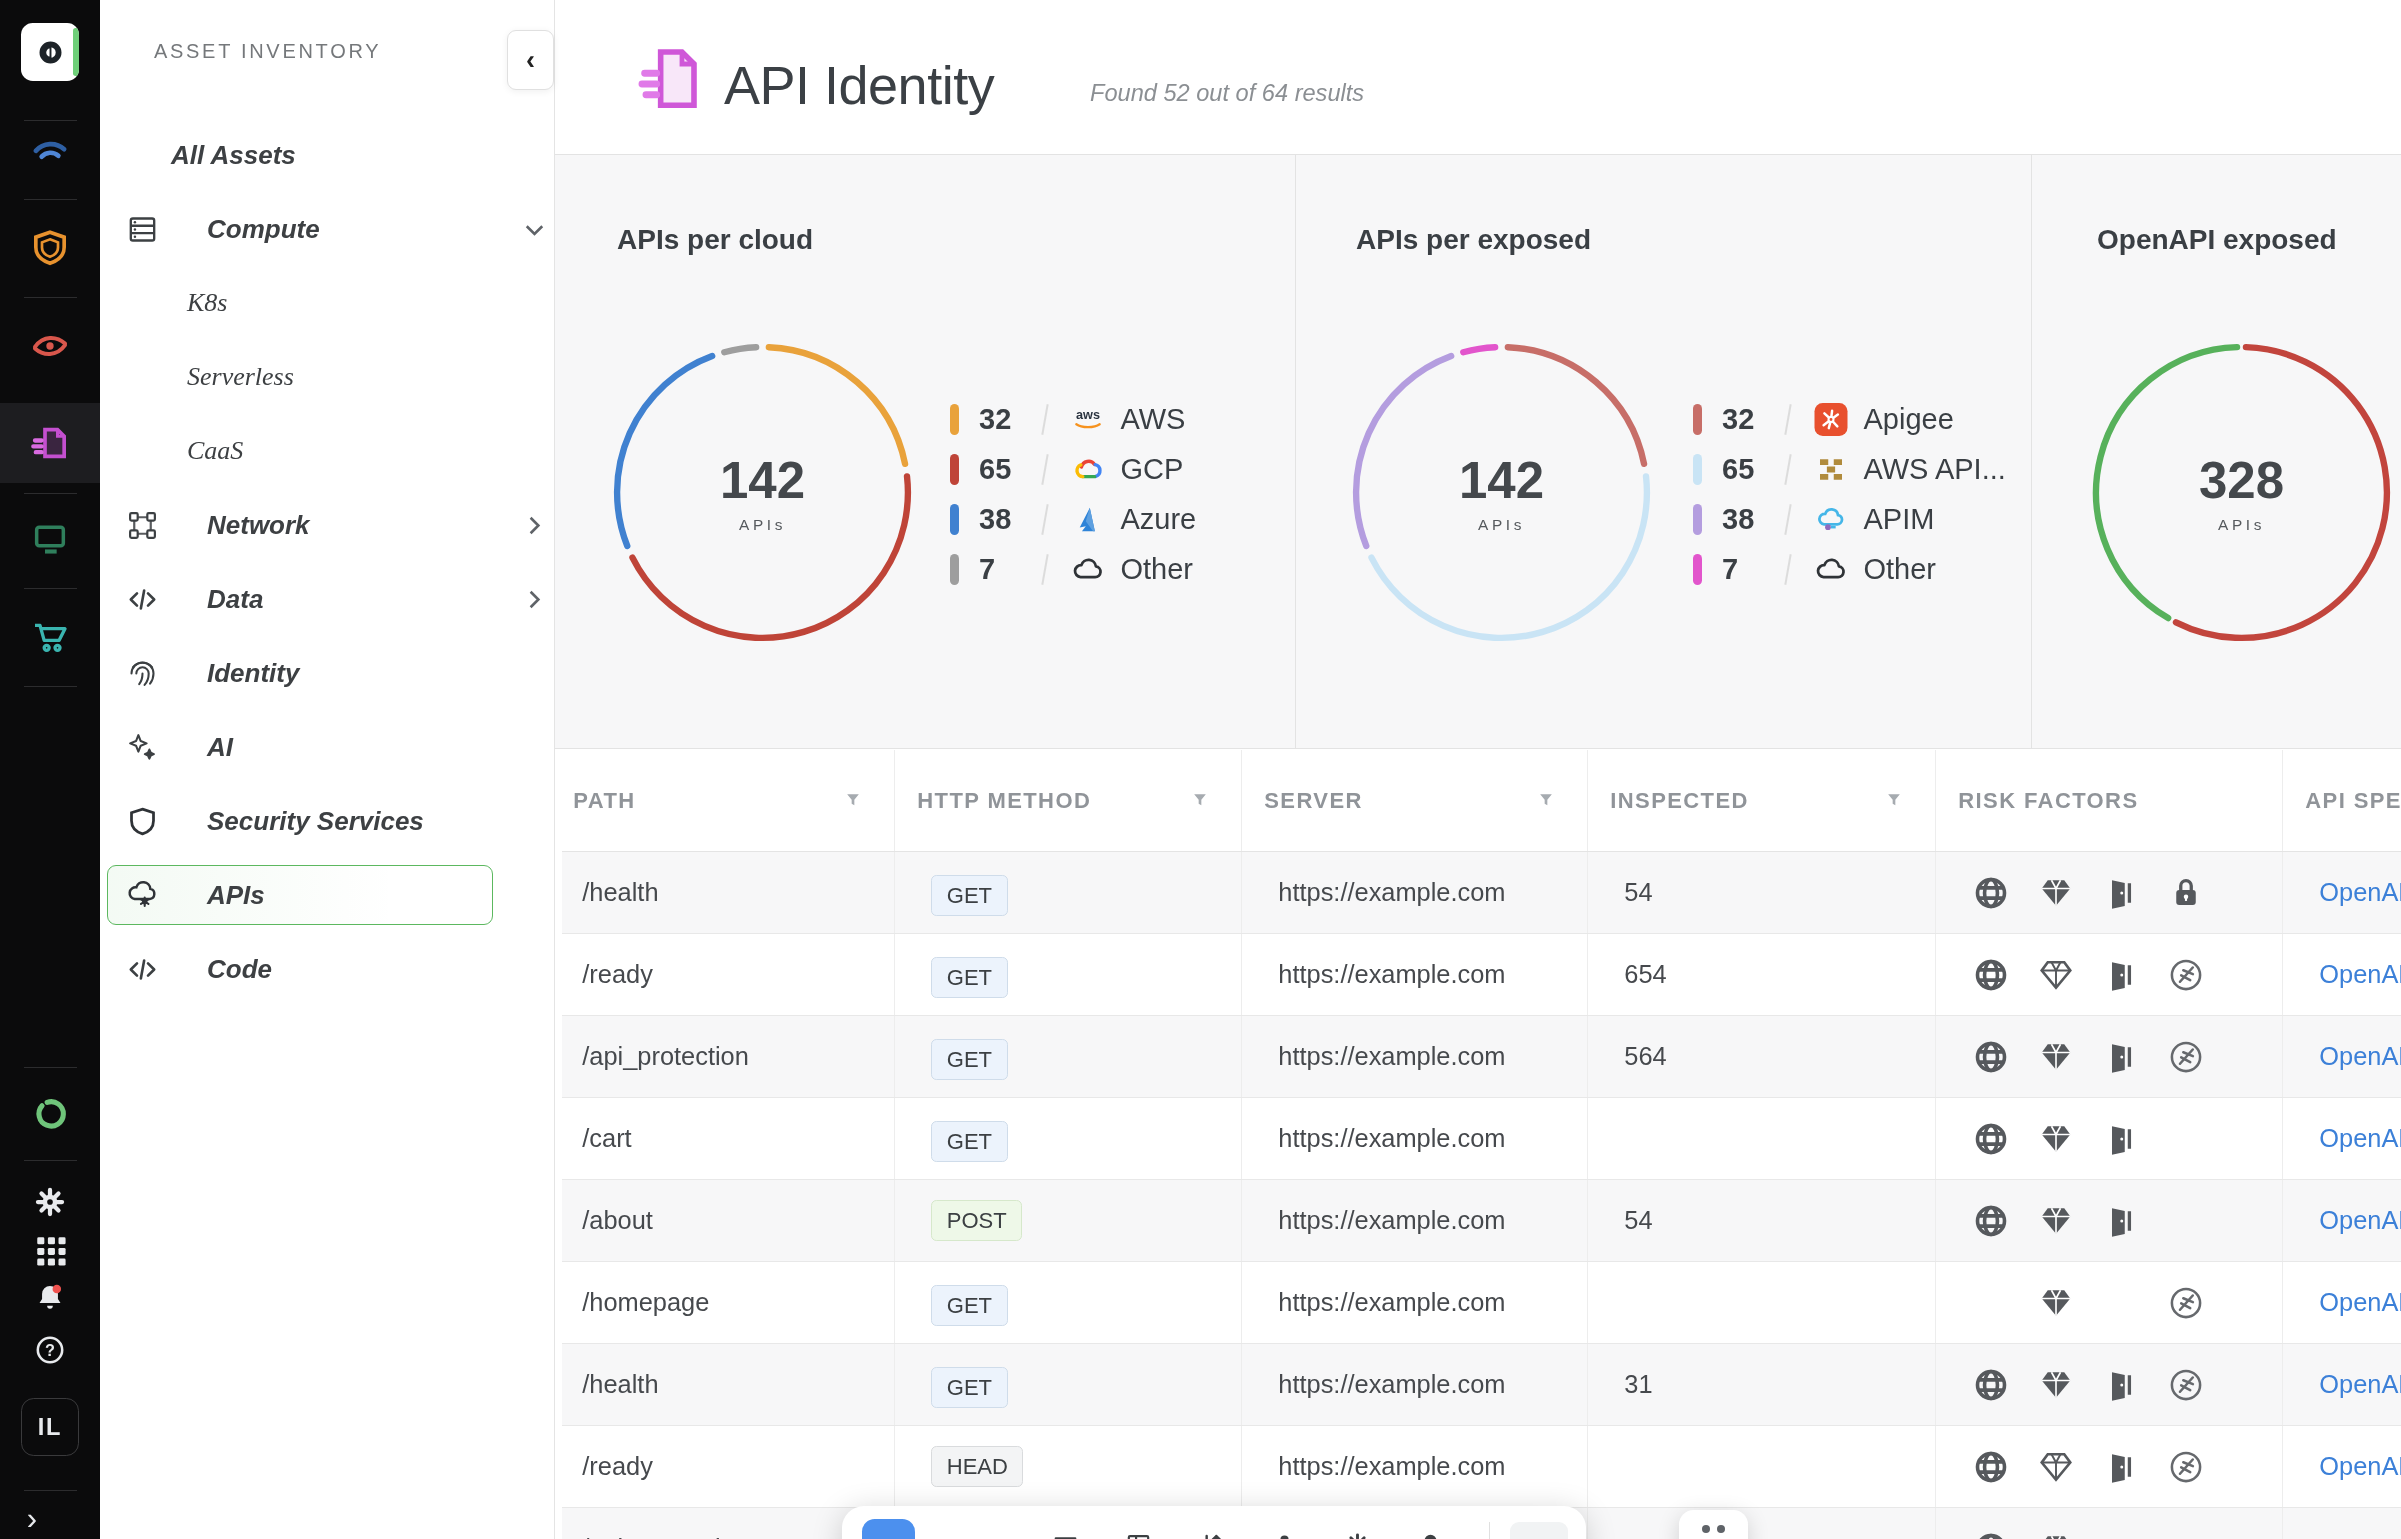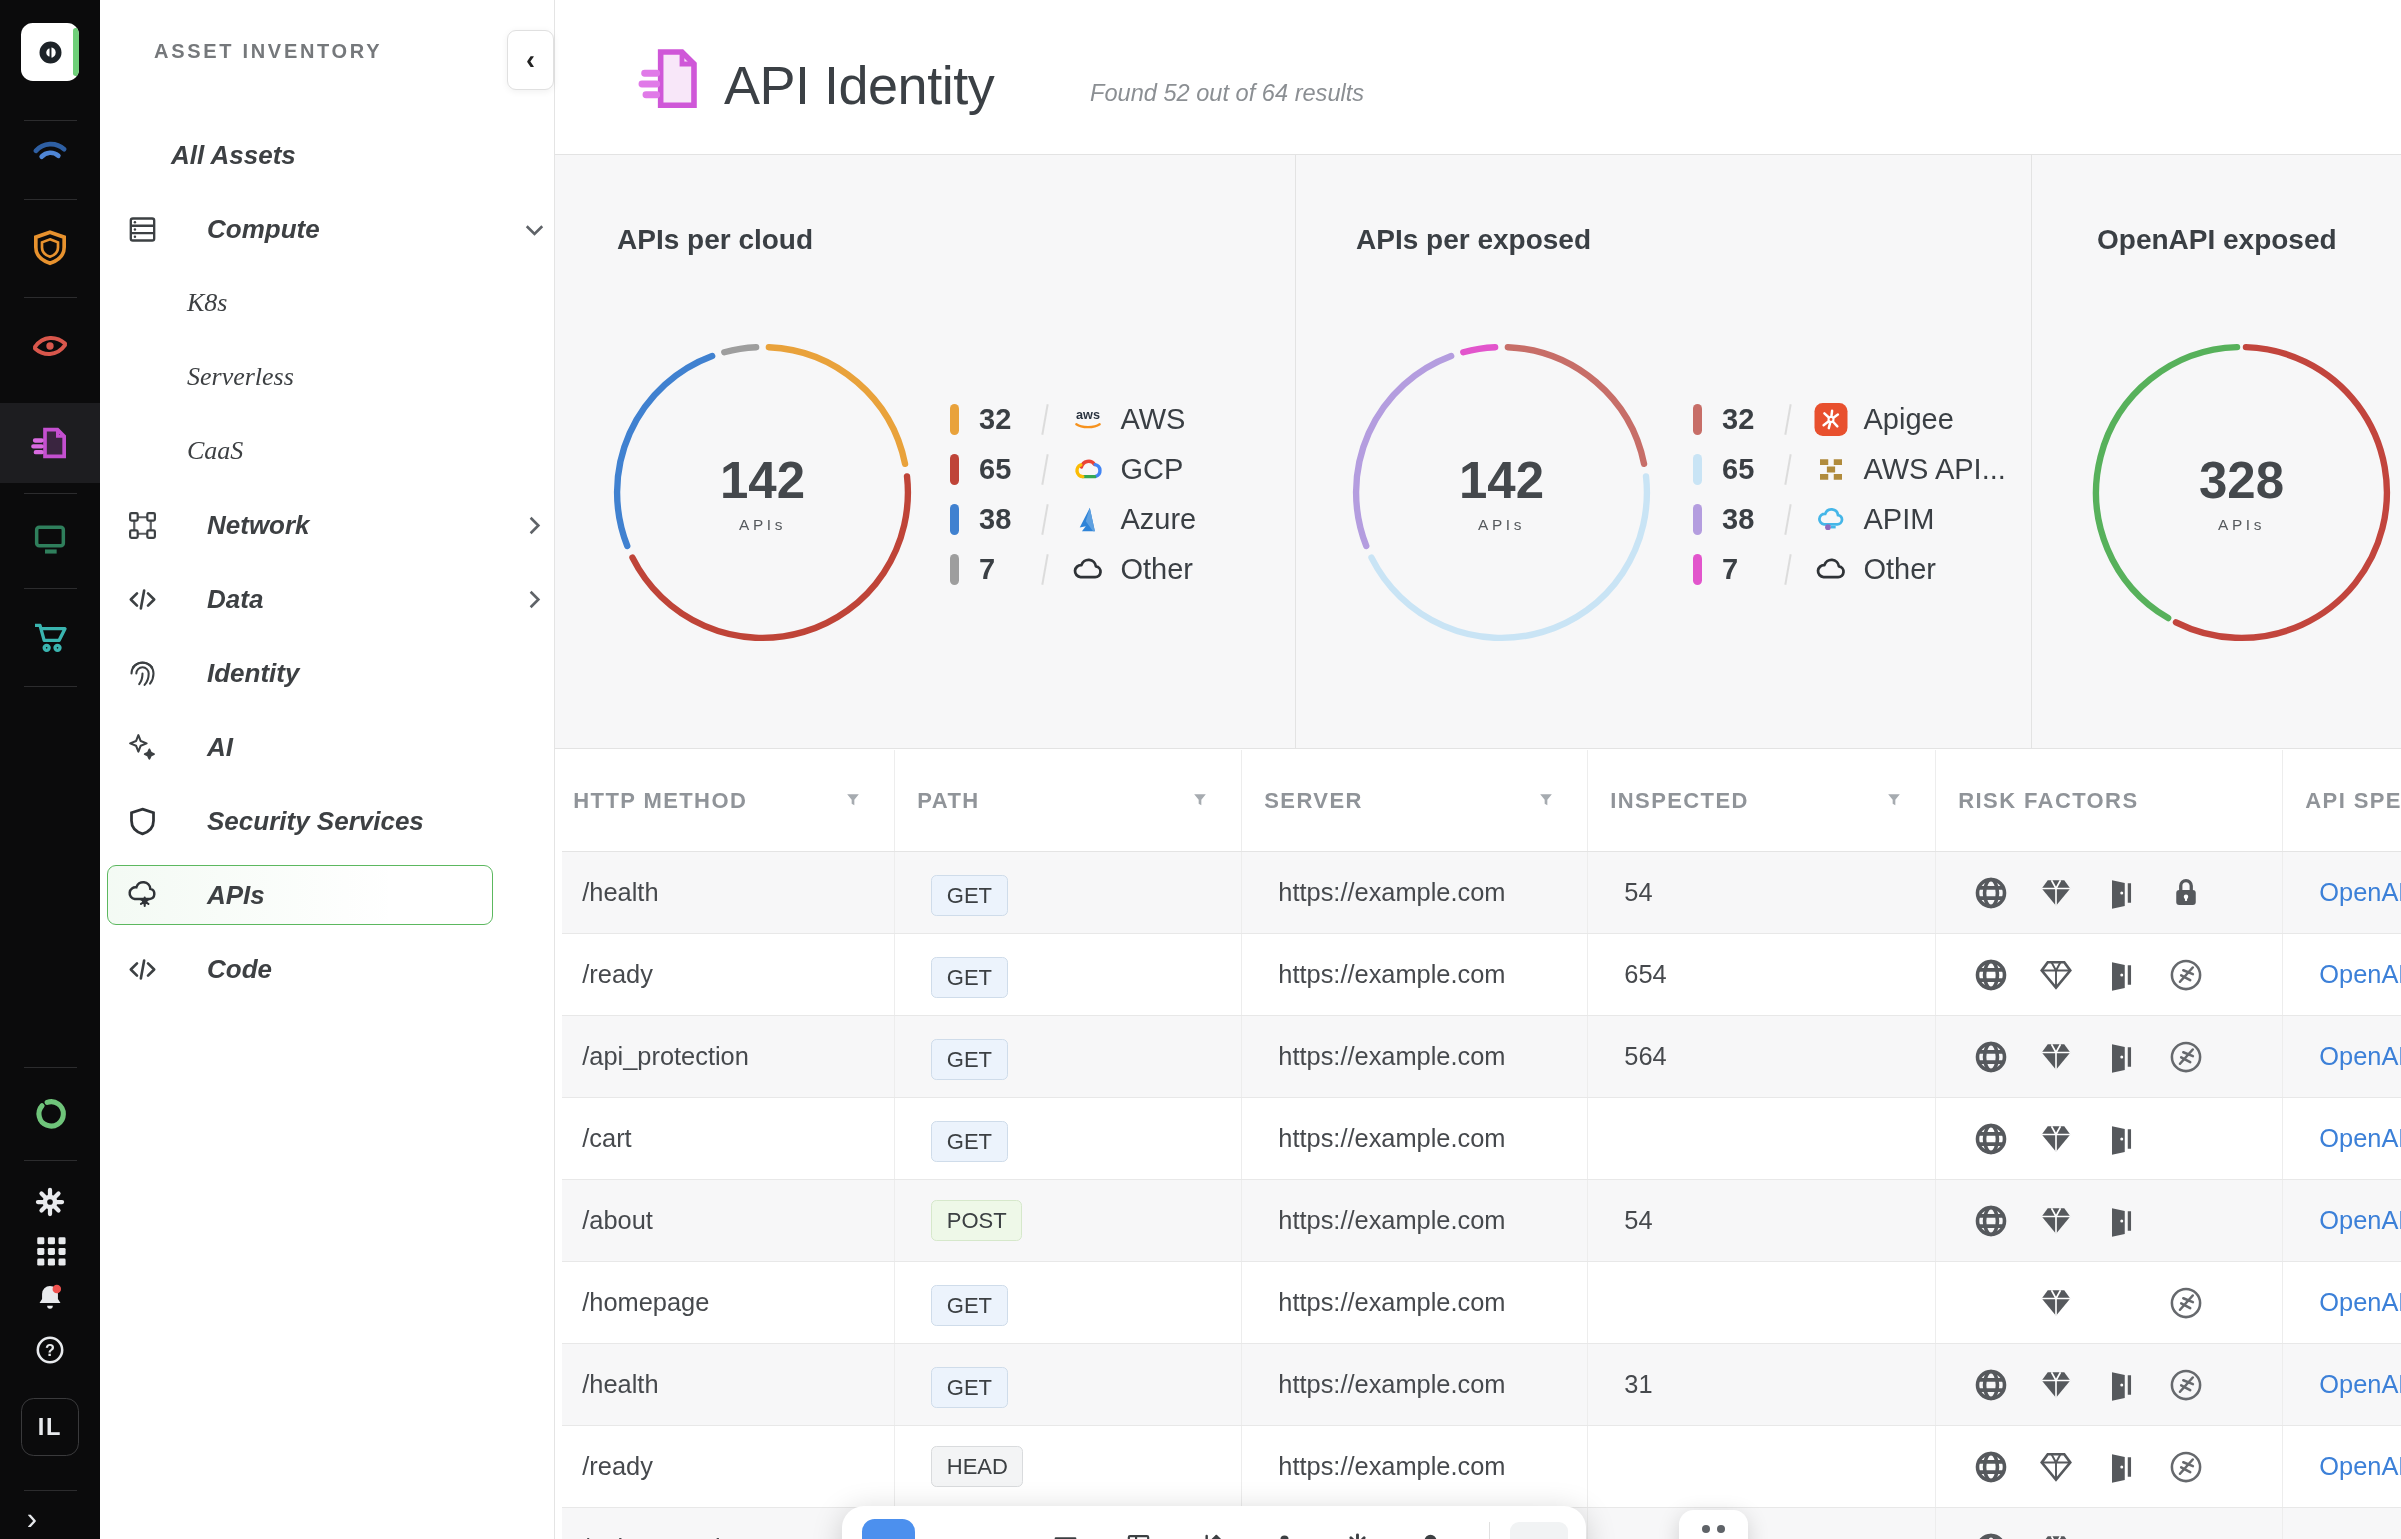--- a/index.html
+++ b/index.html
@@ -15,21 +15,21 @@
   .logo-badge { position:absolute; left:21px; top:23px; width:58px; height:58px; background:#fff; border-radius:11.8px;
     display:flex; align-items:center; justify-content:center; overflow:hidden; }
   .logo-badge::after { content:""; position:absolute; right:0; top:5.4px; bottom:5.4px; width:6.4px; background:#6fcf79; border-radius:2.7px; }
   .user-btn { position:absolute; left:21px; top:1398px; width:58px; height:58px; border:1.8px solid #3a3a3c; border-radius:12.7px;
     color:#e8eaed; font-weight:700; font-size:23.6px; letter-spacing:1.8px; display:flex; align-items:center; justify-content:center; }
   .rail-chevron { position:absolute; left:0; top:1499px; width:64px; height:40px; color:#e8eaed; font-size:31px;
     display:flex; align-items:center; justify-content:center; }
 
   
   #sidebar { position:absolute; left:100px; top:0; width:455px; height:1539px; background:#fff; border-right:0.9px solid #e4e4e4; z-index:20; }
-  .sb-title { position:absolute; left:54px; top:40px; font-size:20px; font-weight:700; letter-spacing:2.7px; color:#75787b; }
+  .sb-title { position:absolute; left:54px; top:40px; font-size:20px; font-weight:400; letter-spacing:2.7px; color:#75787b; }
   .collapse-btn { position:absolute; left:407px; top:30px; width:47px; height:60px; background:#fff; border:0.9px solid #e0e0e0;
     border-radius:9px; box-shadow:0 1.8px 7.3px rgba(0,0,0,.06); display:flex; align-items:center; justify-content:center;
     font-size:27px; font-weight:700; color:#222; cursor:pointer; z-index:25; }
   #nav { position:absolute; left:0; top:118px; width:455px; }
   .nav-item { position:relative; height:74px; display:flex; align-items:center; font-style:italic; font-size:26px; color:#3d4043; }
   .nav-icon { position:absolute; left:24.5px; width:36px; height:36px; display:flex; align-items:center; justify-content:center; }
   .nav-icon svg { width:33px; height:33px; }
   .nav-label { position:absolute; left:71px; font-weight:700; white-space:nowrap; }
   .nav-item.sub .nav-label { left:87px; font-weight:400;font-family:Liberation Serif, serif; }
   .nav-item .nav-chevron { position:absolute; left:419px; width:31px; height:31px; }
@@ -539,29 +539,29 @@
           </span>
           <span class="legend-label">Other</span>
         </div>
       </div>
   </div>
 
   <div id="table">
     <div id="tgrid">
         <div class="trow thead">
           <div class="th">
-            <span>HTTP METHOD</span>
+            <span>PATH</span>
             <span style="display: flex;">
               <svg viewBox="0 0 24 24" fill="#a6abb0">
                 <path d="M5 4h14l-5.4 6.6v6.4l-3.2-1.7v-4.7z"></path>
               </svg>
             </span>
           </div>
           <div class="th">
-            <span>PATH</span>
+            <span>HTTP METHOD</span>
             <span style="display: flex;">
               <svg viewBox="0 0 24 24" fill="#a6abb0">
                 <path d="M5 4h14l-5.4 6.6v6.4l-3.2-1.7v-4.7z"></path>
               </svg>
             </span>
           </div>
           <div class="th">
             <span>SERVER</span>
             <span style="display: flex;">
               <svg viewBox="0 0 24 24" fill="#a6abb0">

